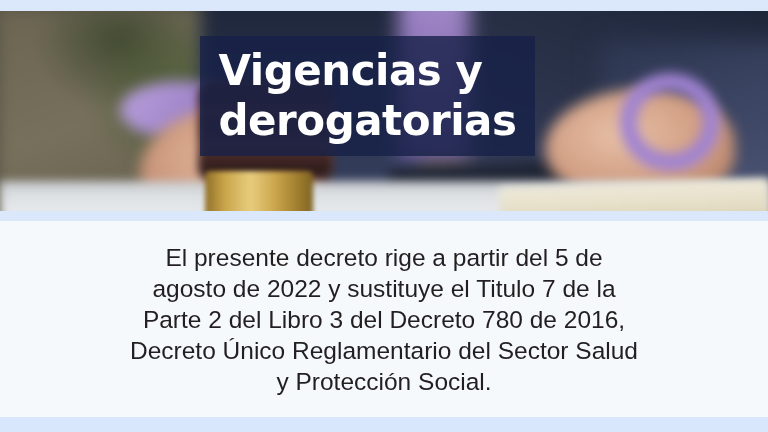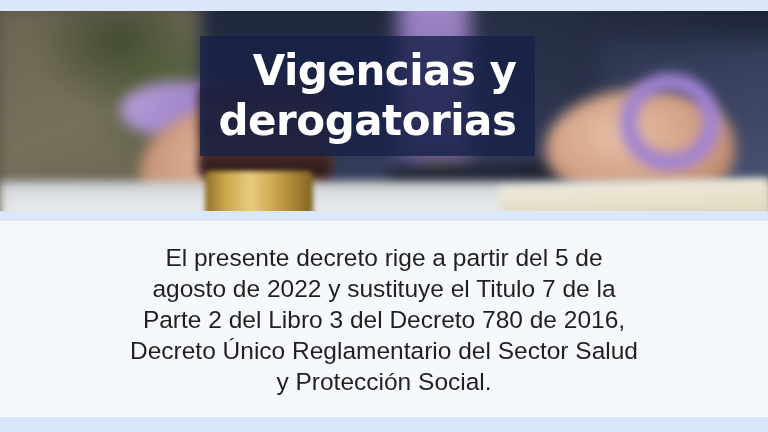--- a/index.html
+++ b/index.html
@@ -160,21 +160,21 @@
     align-items: center;
     justify-content: center;
   }
   .title-text {
     margin: 8px;
     color: #ffffff;
     font-family: "DejaVu Sans", sans-serif;
     font-weight: bold;
     font-size: 42px;
     line-height: 1.18;
-    text-align: right;
+    text-align: left;
     letter-spacing: -0.5px;
     white-space: pre-line;
   }
 
   
   .body-area {
     position: absolute;
     left: 0; top: 221px;
     width: 768px; height: 196px;
     background: #f6f9fc;

